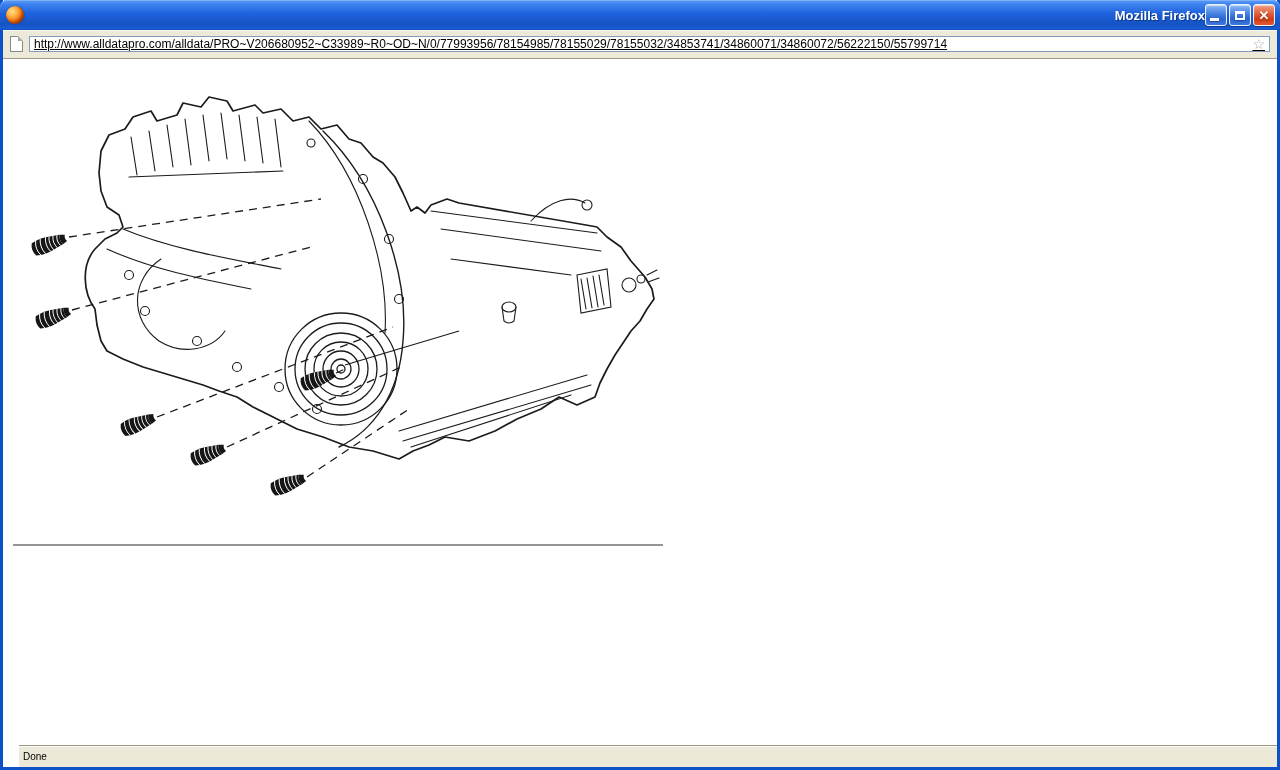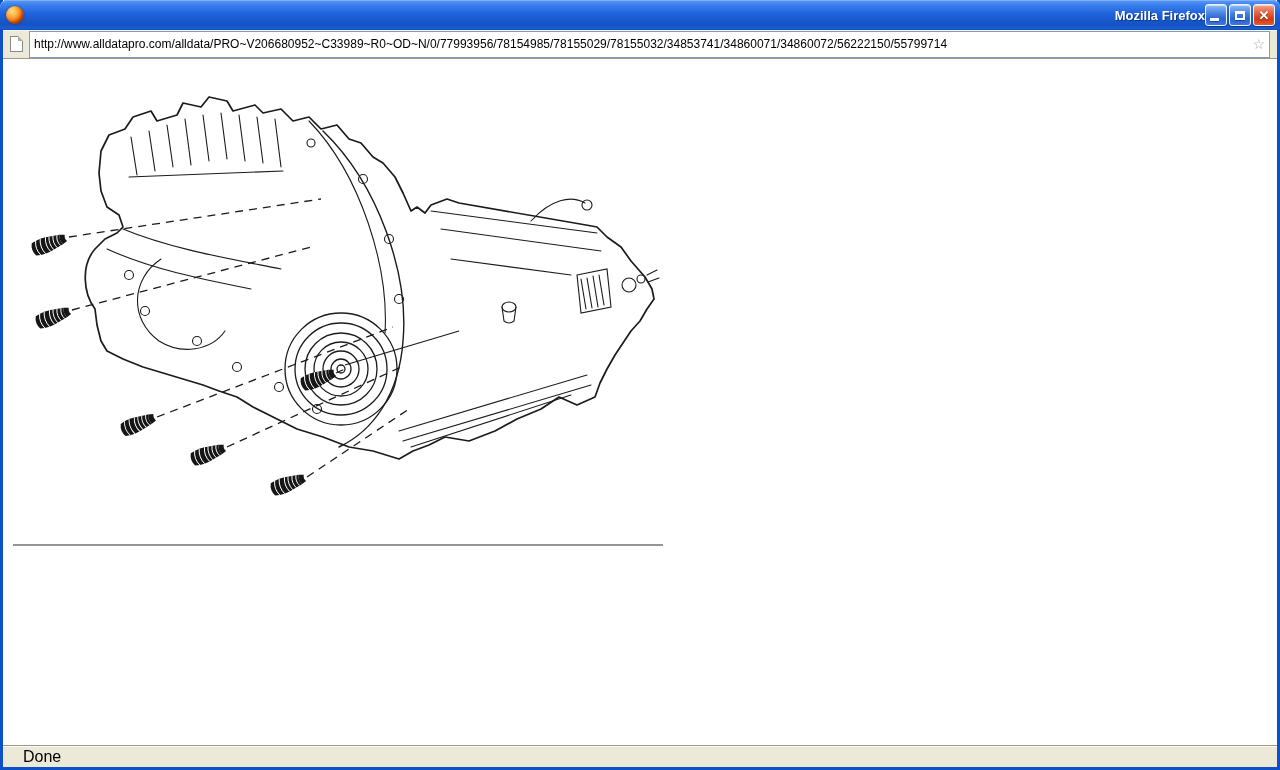--- a/index.html
+++ b/index.html
@@ -58,45 +58,45 @@
   }
   .page-icon {
     width:13px; height:16px; background:#fff; border:1px solid #8a8a8a; position:relative; flex:0 0 13px;
   }
   .page-icon::after {
     content:""; position:absolute; right:-1px; top:-1px;
     border-style:solid; border-width:0 5px 5px 0;
     border-color:transparent #ece9d8 #aaa transparent;
   }
   .url-box {
-    flex:1 1 auto; height:27px;
+    flex:1 1 auto; height:16px;
     background:#fff; border:1px solid #7f9db9;
-    display:flex; align-items:center; padding:0 4px 0 4px;
+    display:flex; align-items:center; padding:0 4px 0 4px;text-decoration:underline;
   }
   .url-box input {
     flex:1 1 auto; border:none; outline:none;
     font-family:"Liberation Sans", sans-serif; font-size:12px; color:#000;
     background:transparent; height:17px;
   }
   .star { color:#a9a9a9; font-size:14px; line-height:1; flex:0 0 auto; margin-left:4px; }
 
   
   .content {
     flex:1 1 auto; background:#fff; overflow:hidden; position:relative;
   }
   .diagram-wrap { position:absolute; left:8px; top:20px; }
 
   
   .statusbar {
     height:22px; flex:0 0 22px;
     background:#ece9d8;
     border-top:1px solid #9c9a84;
     box-shadow:inset 0 1px 0 #fbfaf5;
-    display:flex; align-items:center; padding:0 20px;
-    font-size:16px; color:#000;
+    display:flex; align-items:center; padding:0 4px;
+    font-size:10px; color:#000;margin-left:16px;
   }
 </style>
 </head>
 <body>
 
 <div class="window">
 
   <div class="titlebar">
     <span class="ff-icon"></span>
     <span class="title-text">Mozilla Firefox</span>

